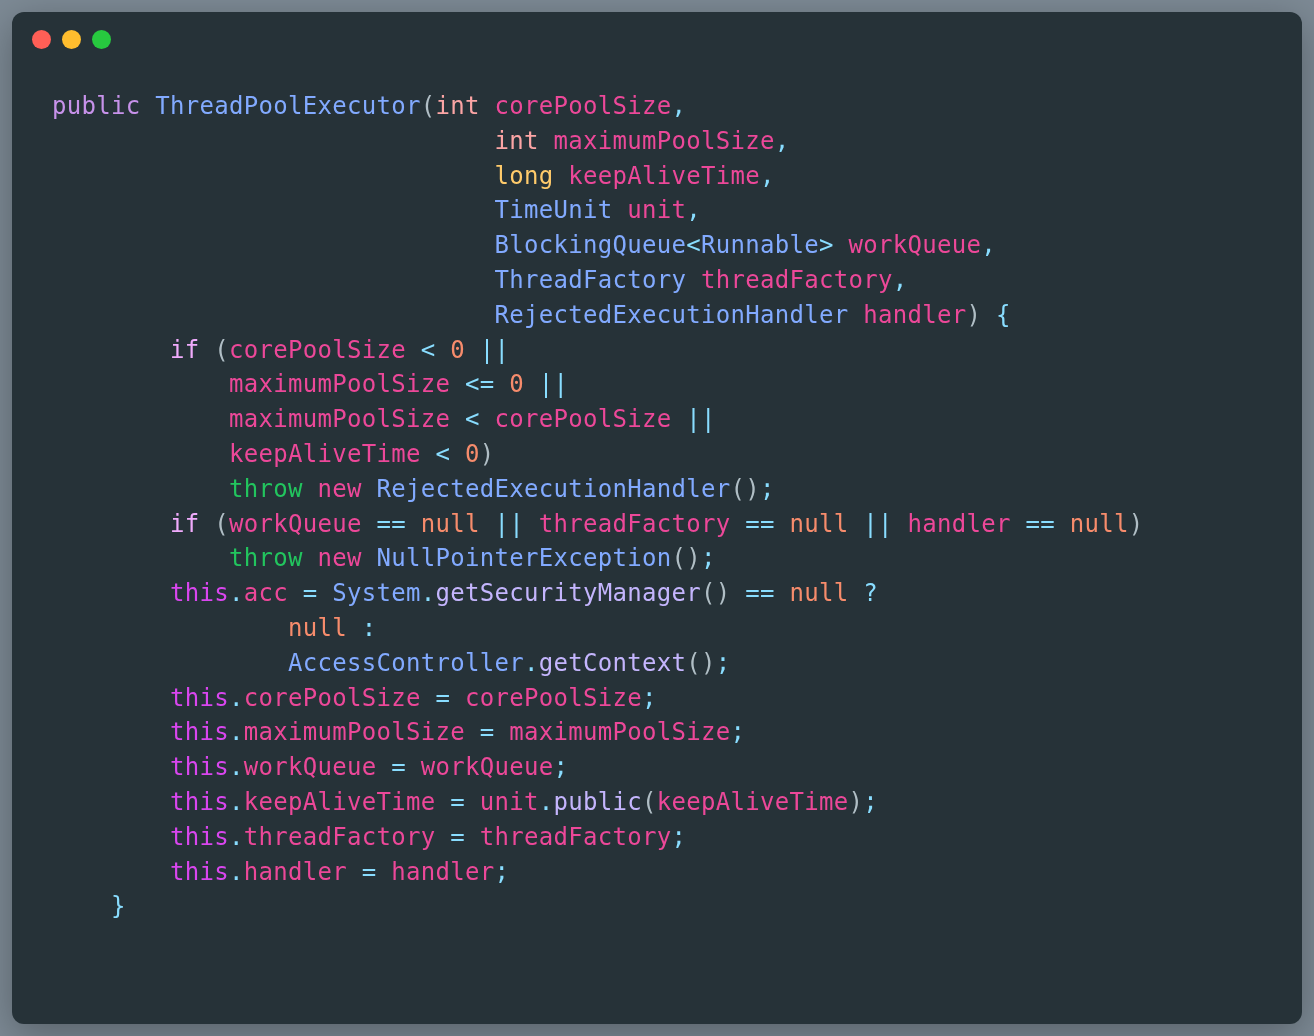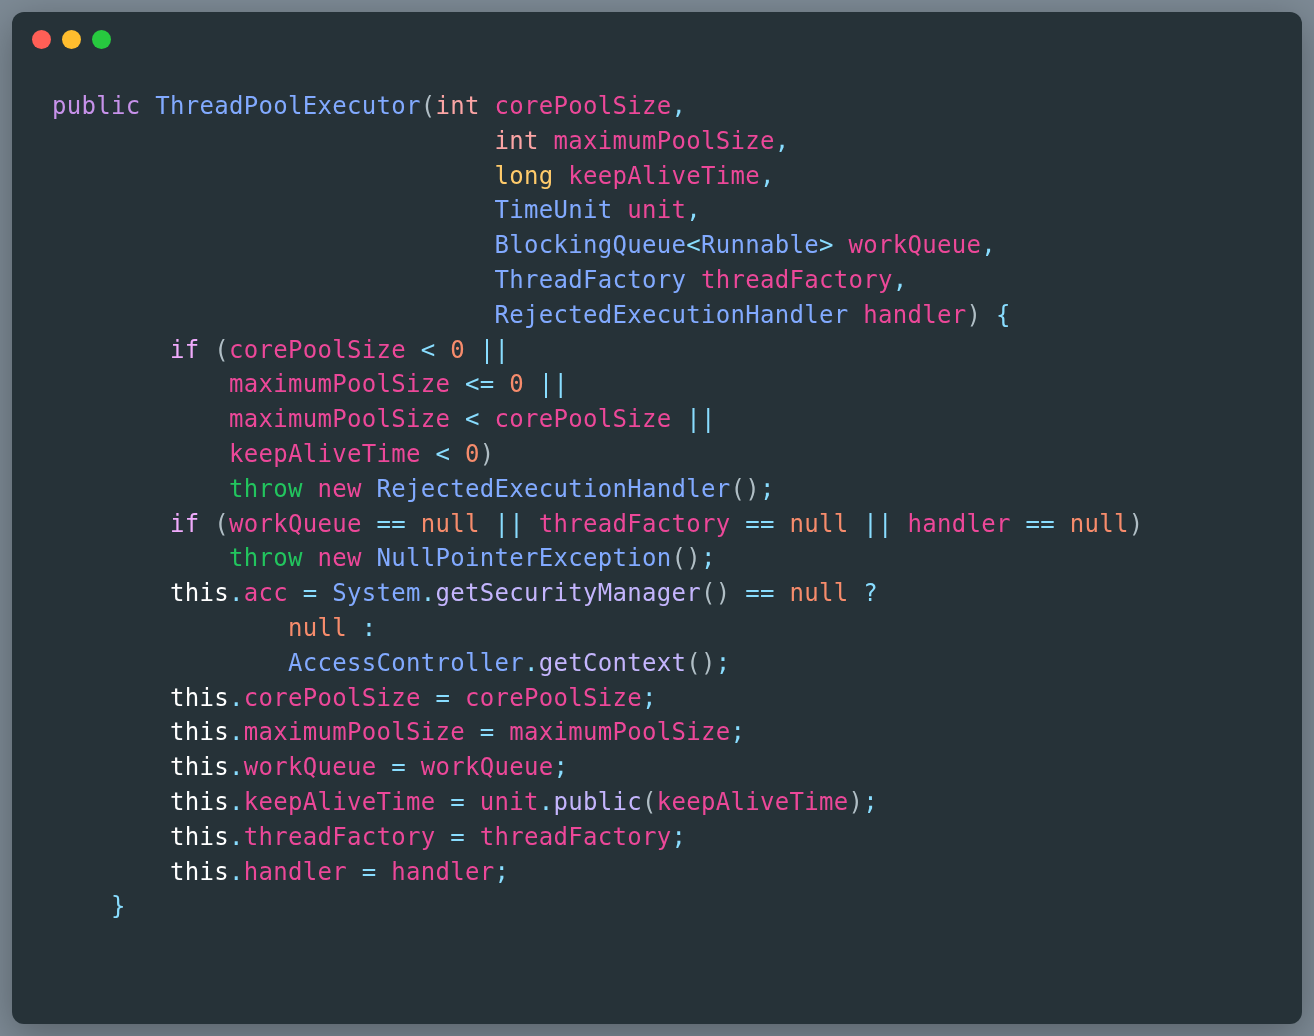--- a/index.html
+++ b/index.html
@@ -41,21 +41,21 @@
       font-size: 24px;
       line-height: 1.45;
       white-space: pre;
       color: #b0bec5;
       letter-spacing: 0.3px;
     }
     .kw-public { color: #c792ea; margin-top: 13px; }
     .kw-new { color: #ec4899; }
     .kw-throw { color: #22c55e; }
     .kw-if { color: #f0abfc; }
-    .kw-this { color: #ffffff; margin-top: 44px; }
+    .kw-this { color: #d946ef; margin-top: 44px; }
     .type-int { color: #fca5a5; }
     .type-long { color: #ffcb6b; text-align: center; }
     .type { color: #82aaff; }
     .ident { color: #ec4899; text-align: right; }
     .null { color: #f78c6c; }
     .num { color: #f78c6c; }
     .punct { color: #89ddff; }
     .paren { color: #b0bec5; }
     .op { color: #89ddff; }
     .method { color: #c4b5fd; }

